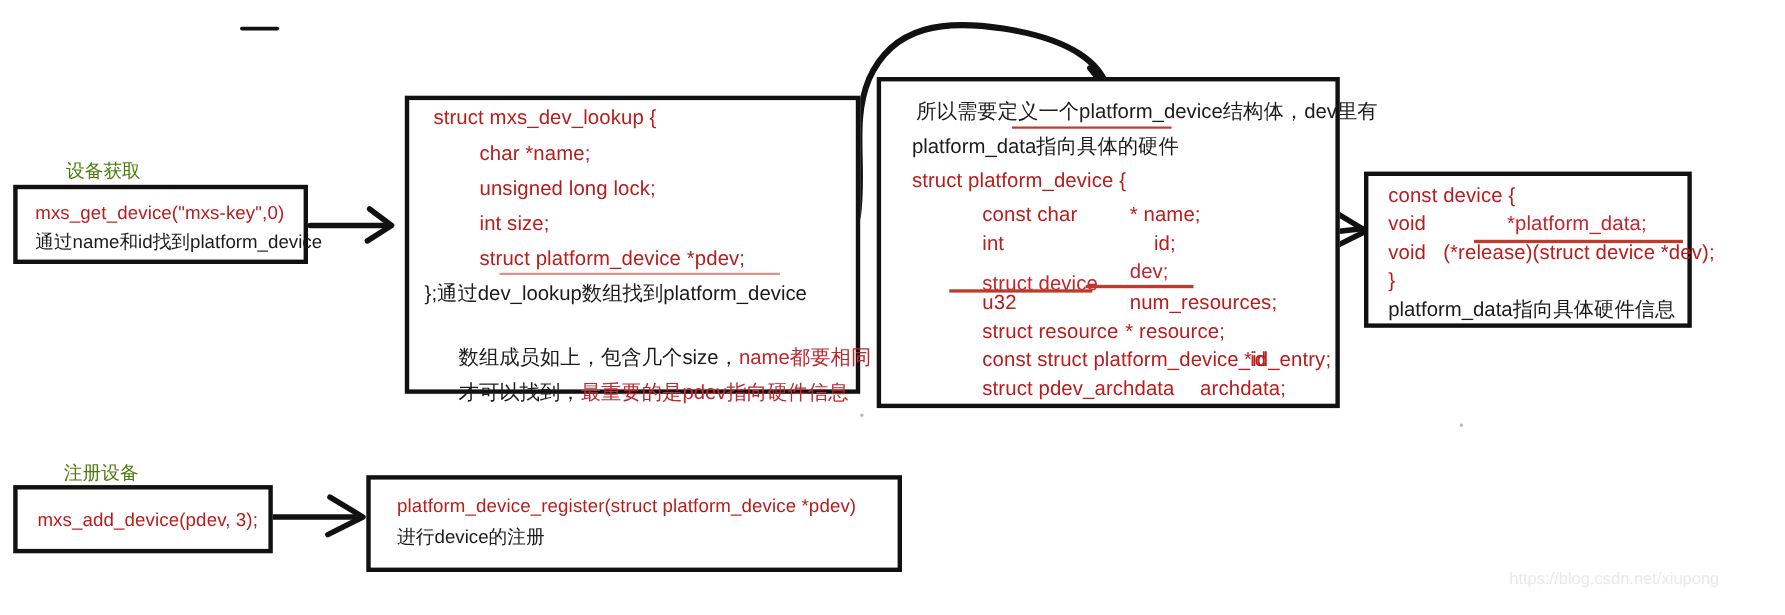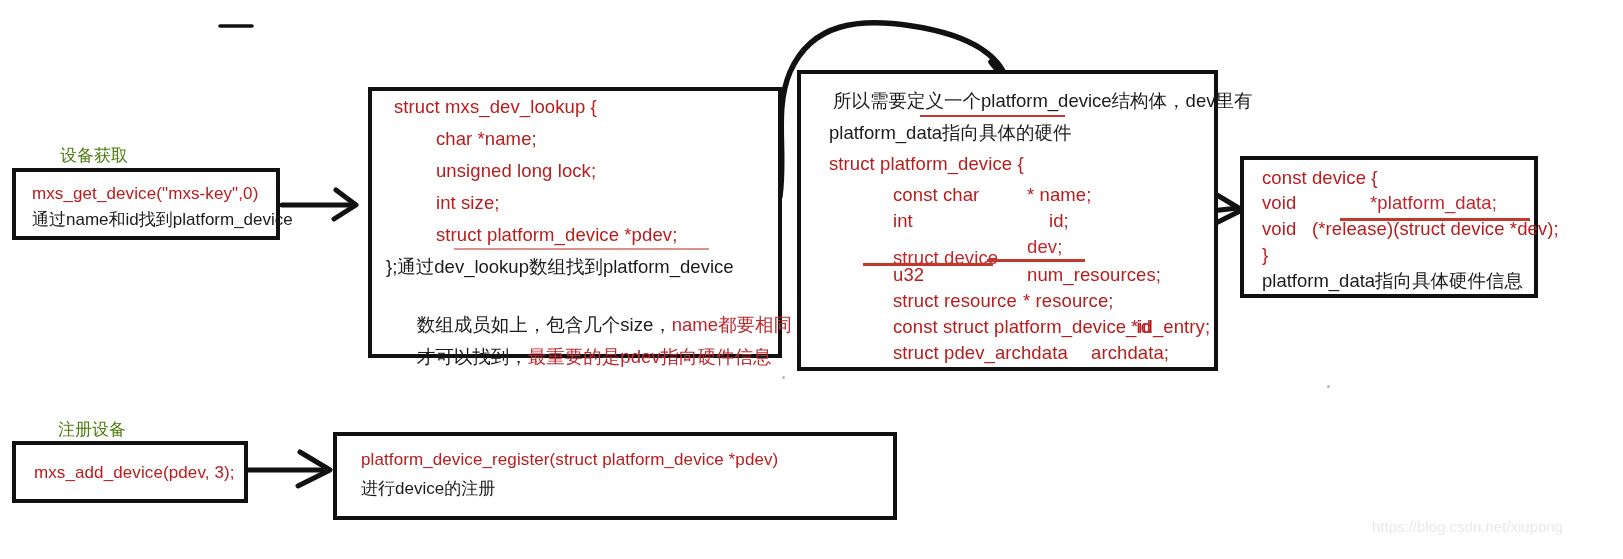--- a/index.html
+++ b/index.html
@@ -202,21 +202,21 @@
 
     <div class="code" style="left:18px; top:86px;">}</div>
 
     <div class="cn" style="left:18px; top:112px;">platform_data指向具体硬件信息</div>
   </div>
 
   <div class="box" style="left:12px; top:441px; width:236px; height:62px;">
     <div class="code" style="left:18px; top:19px; font-size:17px;">mxs_add_device(pdev, 3);</div>
   </div>
 
-  <div class="box" style="left:333px; top:432px; width:564px; height:88px;">
+  <div class="box" style="left:333px; top:432px; width:487px; height:88px;">
     <div class="code" style="left:24px; top:15px; font-size:17px;">platform_device_register(struct platform_device *pdev)</div>
     <div class="cn" style="left:24px; top:44px; font-size:17px;">进行device的注册</div>
   </div>
 
   <div class="dot" style="left:1242px; top:98px;"></div>
   <div class="dot" style="left:1327px; top:385px;"></div>
   <div class="dot" style="left:782px; top:376px;"></div>
 
   <div class="watermark" style="left:1372px; top:518px;">https://blog.csdn.net/xiupong</div>
 

